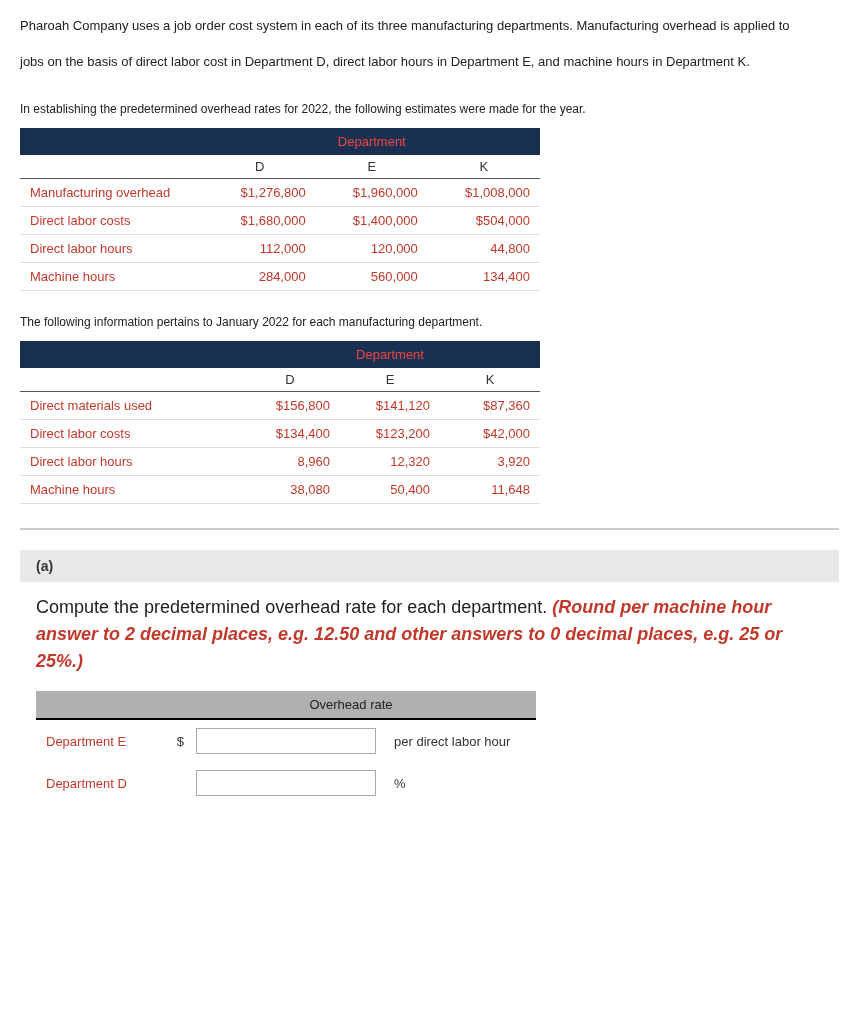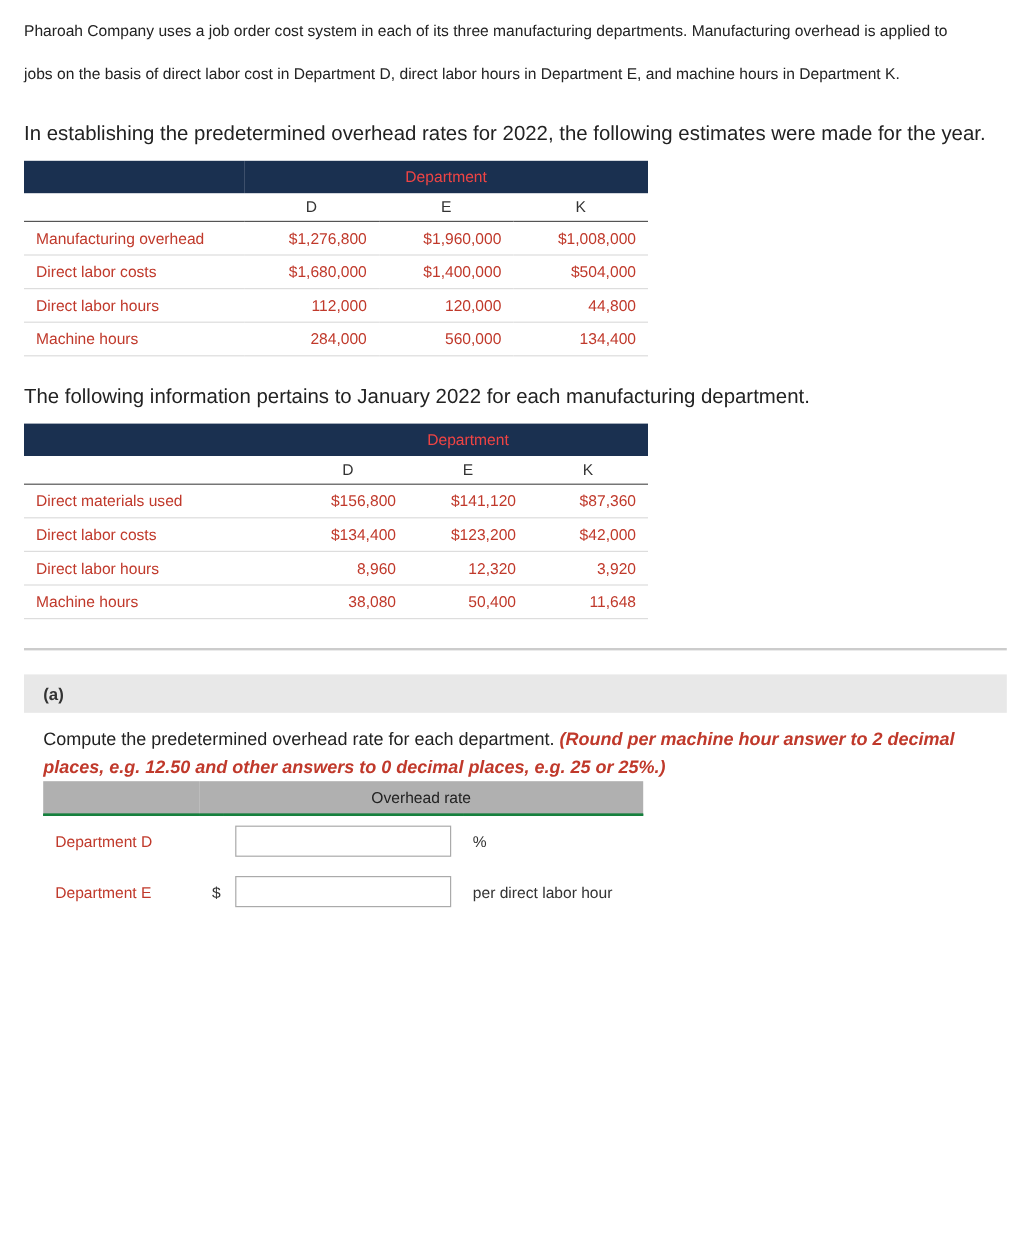--- a/index.html
+++ b/index.html
@@ -12,21 +12,21 @@
       min-height: 1029px;
       padding: 16px 20px;
     }
     .intro-text {
       font-size: 13px;
       line-height: 1.5;
       margin-bottom: 16px;
       color: #222;
     }
     .section-text {
-      font-size: 17px;
+      font-size: 12px;
       margin-bottom: 12px;
       color: #222;
     }
     .table-wrapper {
       margin-bottom: 24px;
     }
     table {
       border-collapse: collapse;
       width: 520px;
     }
@@ -70,22 +70,23 @@
       padding: 8px 16px;
       margin-top: 20px;
       margin-bottom: 12px;
     }
     .section-a-label {
       font-size: 14px;
       font-weight: bold;
       color: #333;
     }
     .compute-text {
-      font-size: 15px;
+      font-size: 18px;
       line-height: 1.5;
+      margin-bottom: 16px;
       color: #222;
       padding: 0 16px;
     }
     .compute-text span.bold-red {
       color: #c0392b;
       font-weight: bold;
       font-style: italic;
     }
     .overhead-table-wrapper {
       padding: 0 16px;
@@ -94,21 +95,21 @@
       width: 500px;
       border-collapse: collapse;
     }
     .overhead-header-row th {
       background-color: #b0b0b0;
       text-align: center;
       padding: 6px 10px;
       font-size: 13px;
       font-weight: normal;
       color: #222;
-      border-bottom: 2px solid #15803d;
+      border-bottom: 2px solid #000000;
     }
     .overhead-data-row td {
       padding: 8px 10px;
       font-size: 13px;
       vertical-align: middle;
     }
     .overhead-data-row td.dept-label {
       color: #c0392b;
       width: 120px;
     }
@@ -253,37 +254,37 @@
 <div class="overhead-table-wrapper">
   <table class="overhead-table">
     <thead>
       <tr class="overhead-header-row">
         <th style="width:130px; text-align:left;"></th>
         <th colspan="3">Overhead rate</th>
       </tr>
     </thead>
     <tbody id="overhead-body">
     <tr class="overhead-data-row">
+      <td class="dept-label">Department E</td>
+
+        <td class="currency-label">$</td>
+        <td class="input-cell">
+          <input type="text" aria-label="Department E overhead rate" style="">
+        </td>
+
+      <td class="unit-label">per direct labor hour</td>
+    </tr>
+        <tr class="overhead-data-row">
       <td class="dept-label">Department D</td>
 
         <td class="currency-label"></td>
         <td class="input-cell">
           <input type="text" aria-label="Department D overhead rate" style="">
         </td>
 
       <td class="unit-label">%</td>
     </tr>
-        <tr class="overhead-data-row">
-      <td class="dept-label">Department E</td>
-
-        <td class="currency-label">$</td>
-        <td class="input-cell">
-          <input type="text" aria-label="Department E overhead rate" style="">
-        </td>
-
-      <td class="unit-label">per direct labor hour</td>
-    </tr>
       </tbody>
   </table>
 </div>
 
 
 
 
 </body></html>

